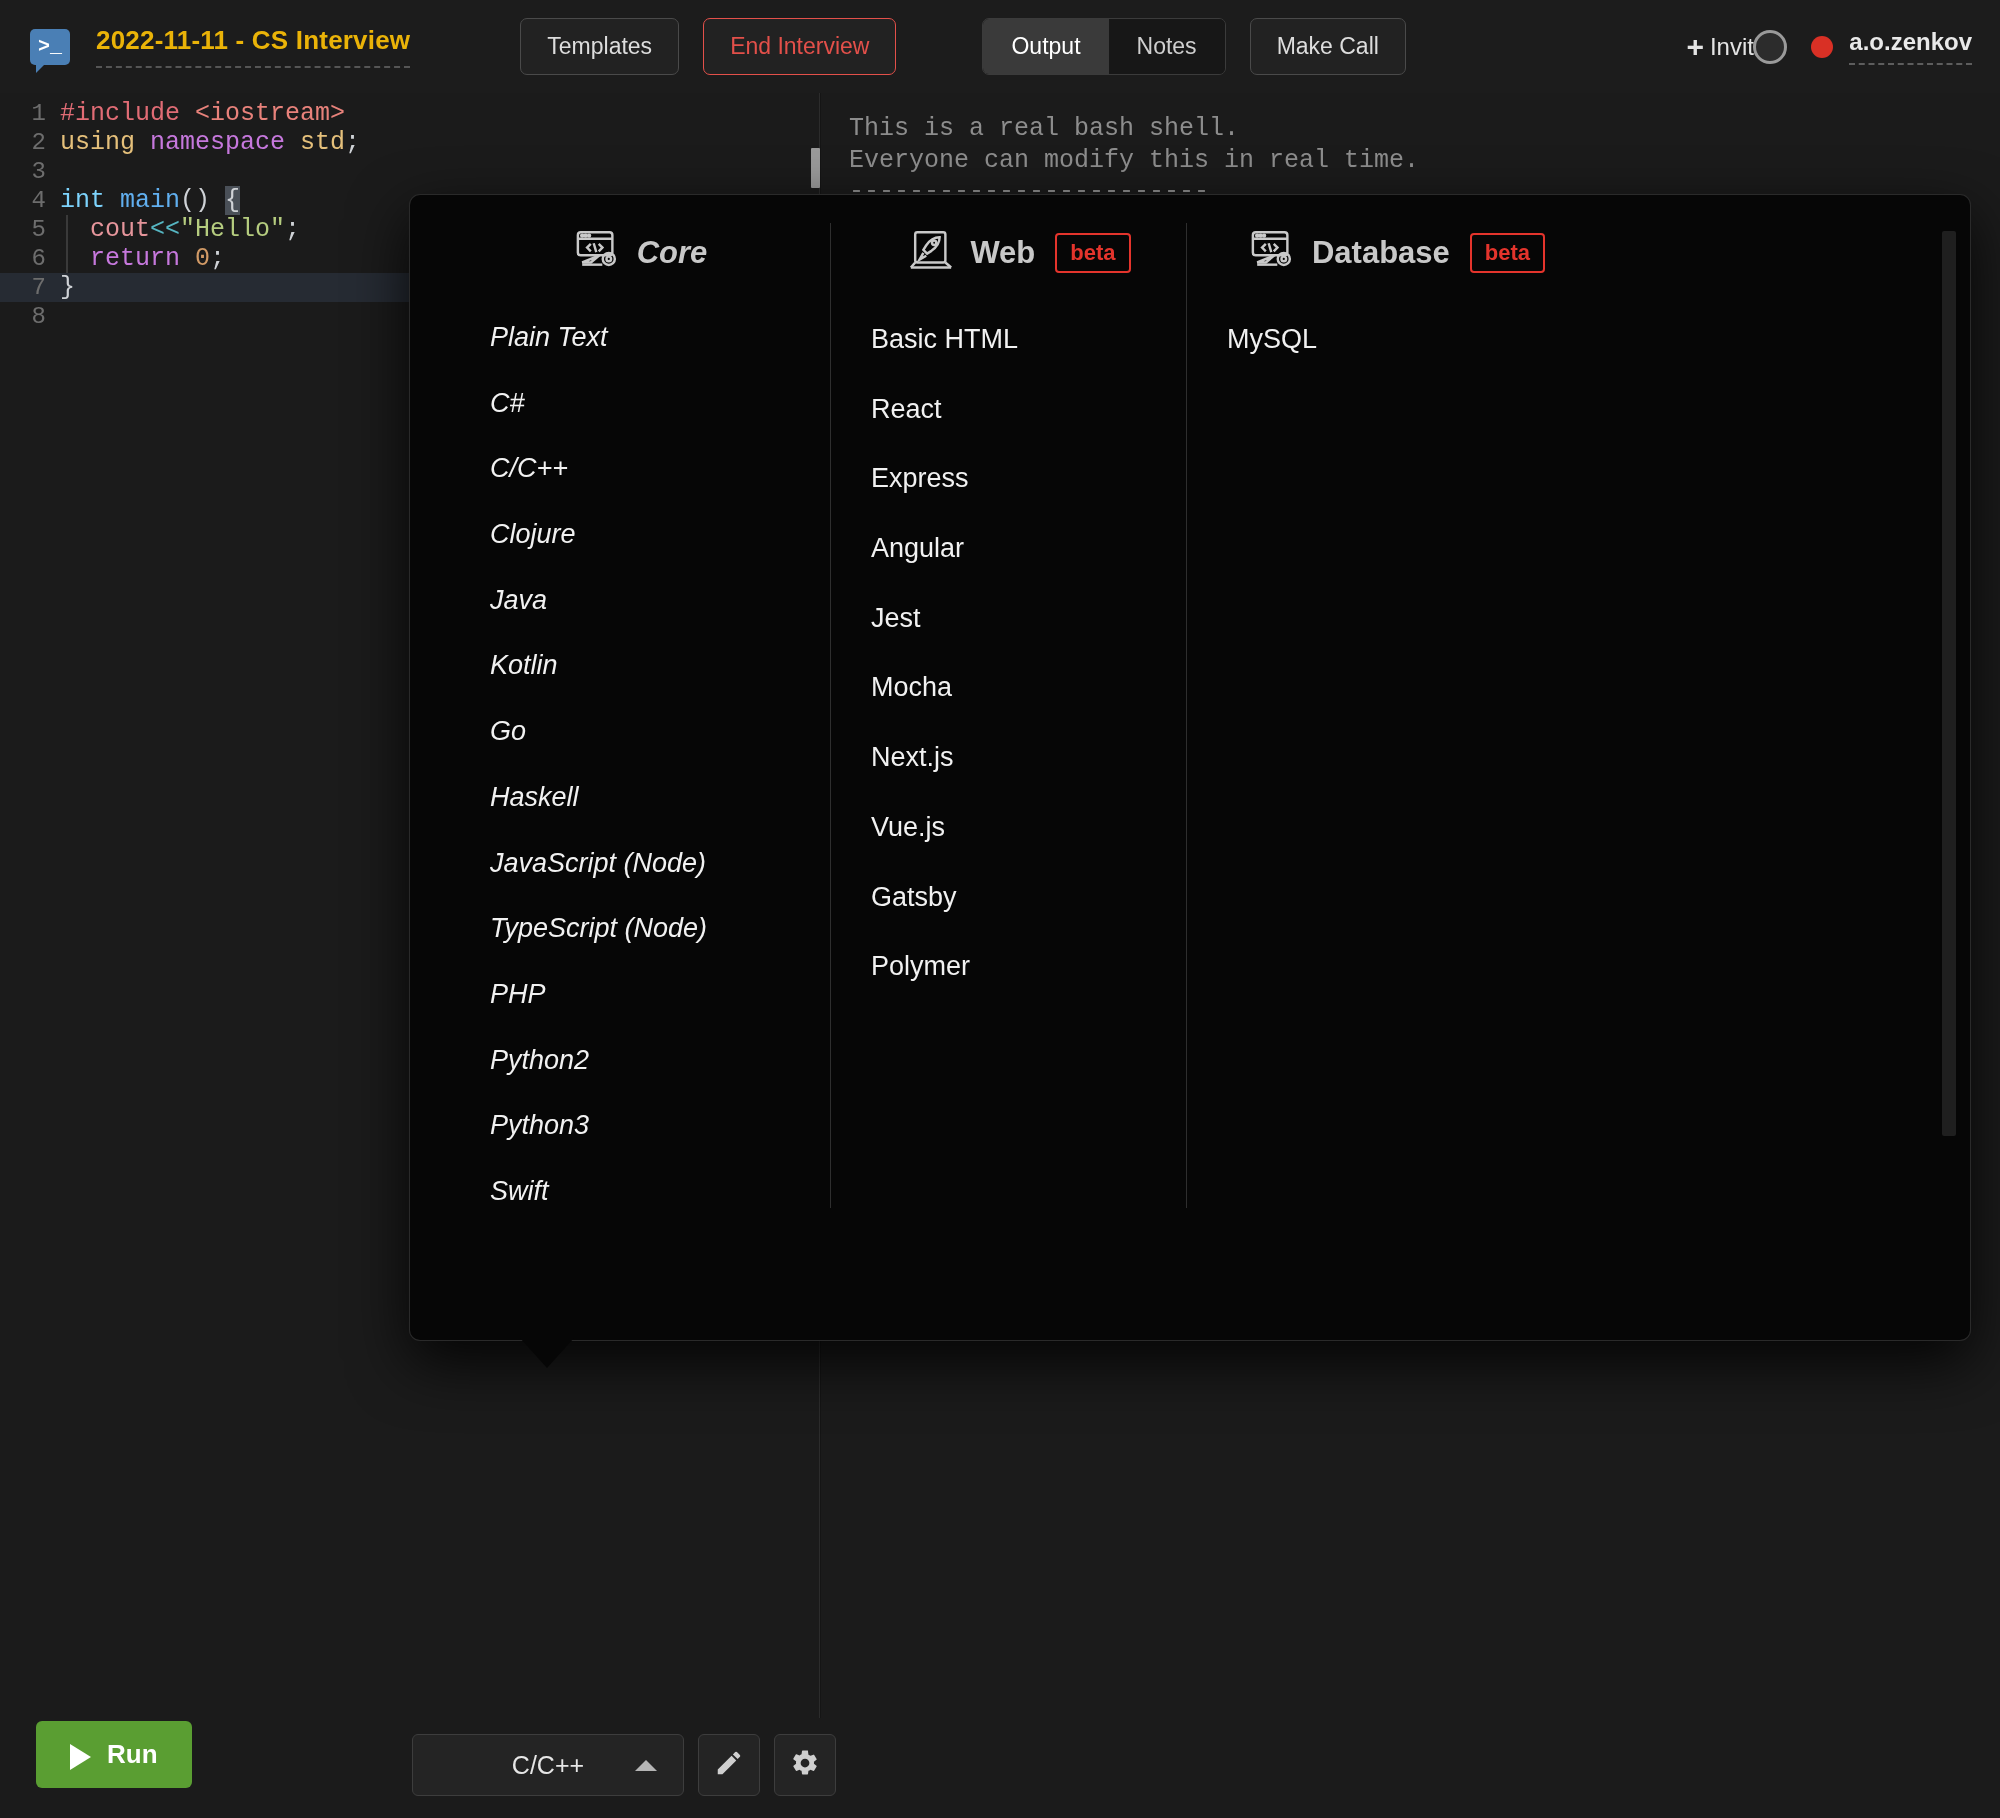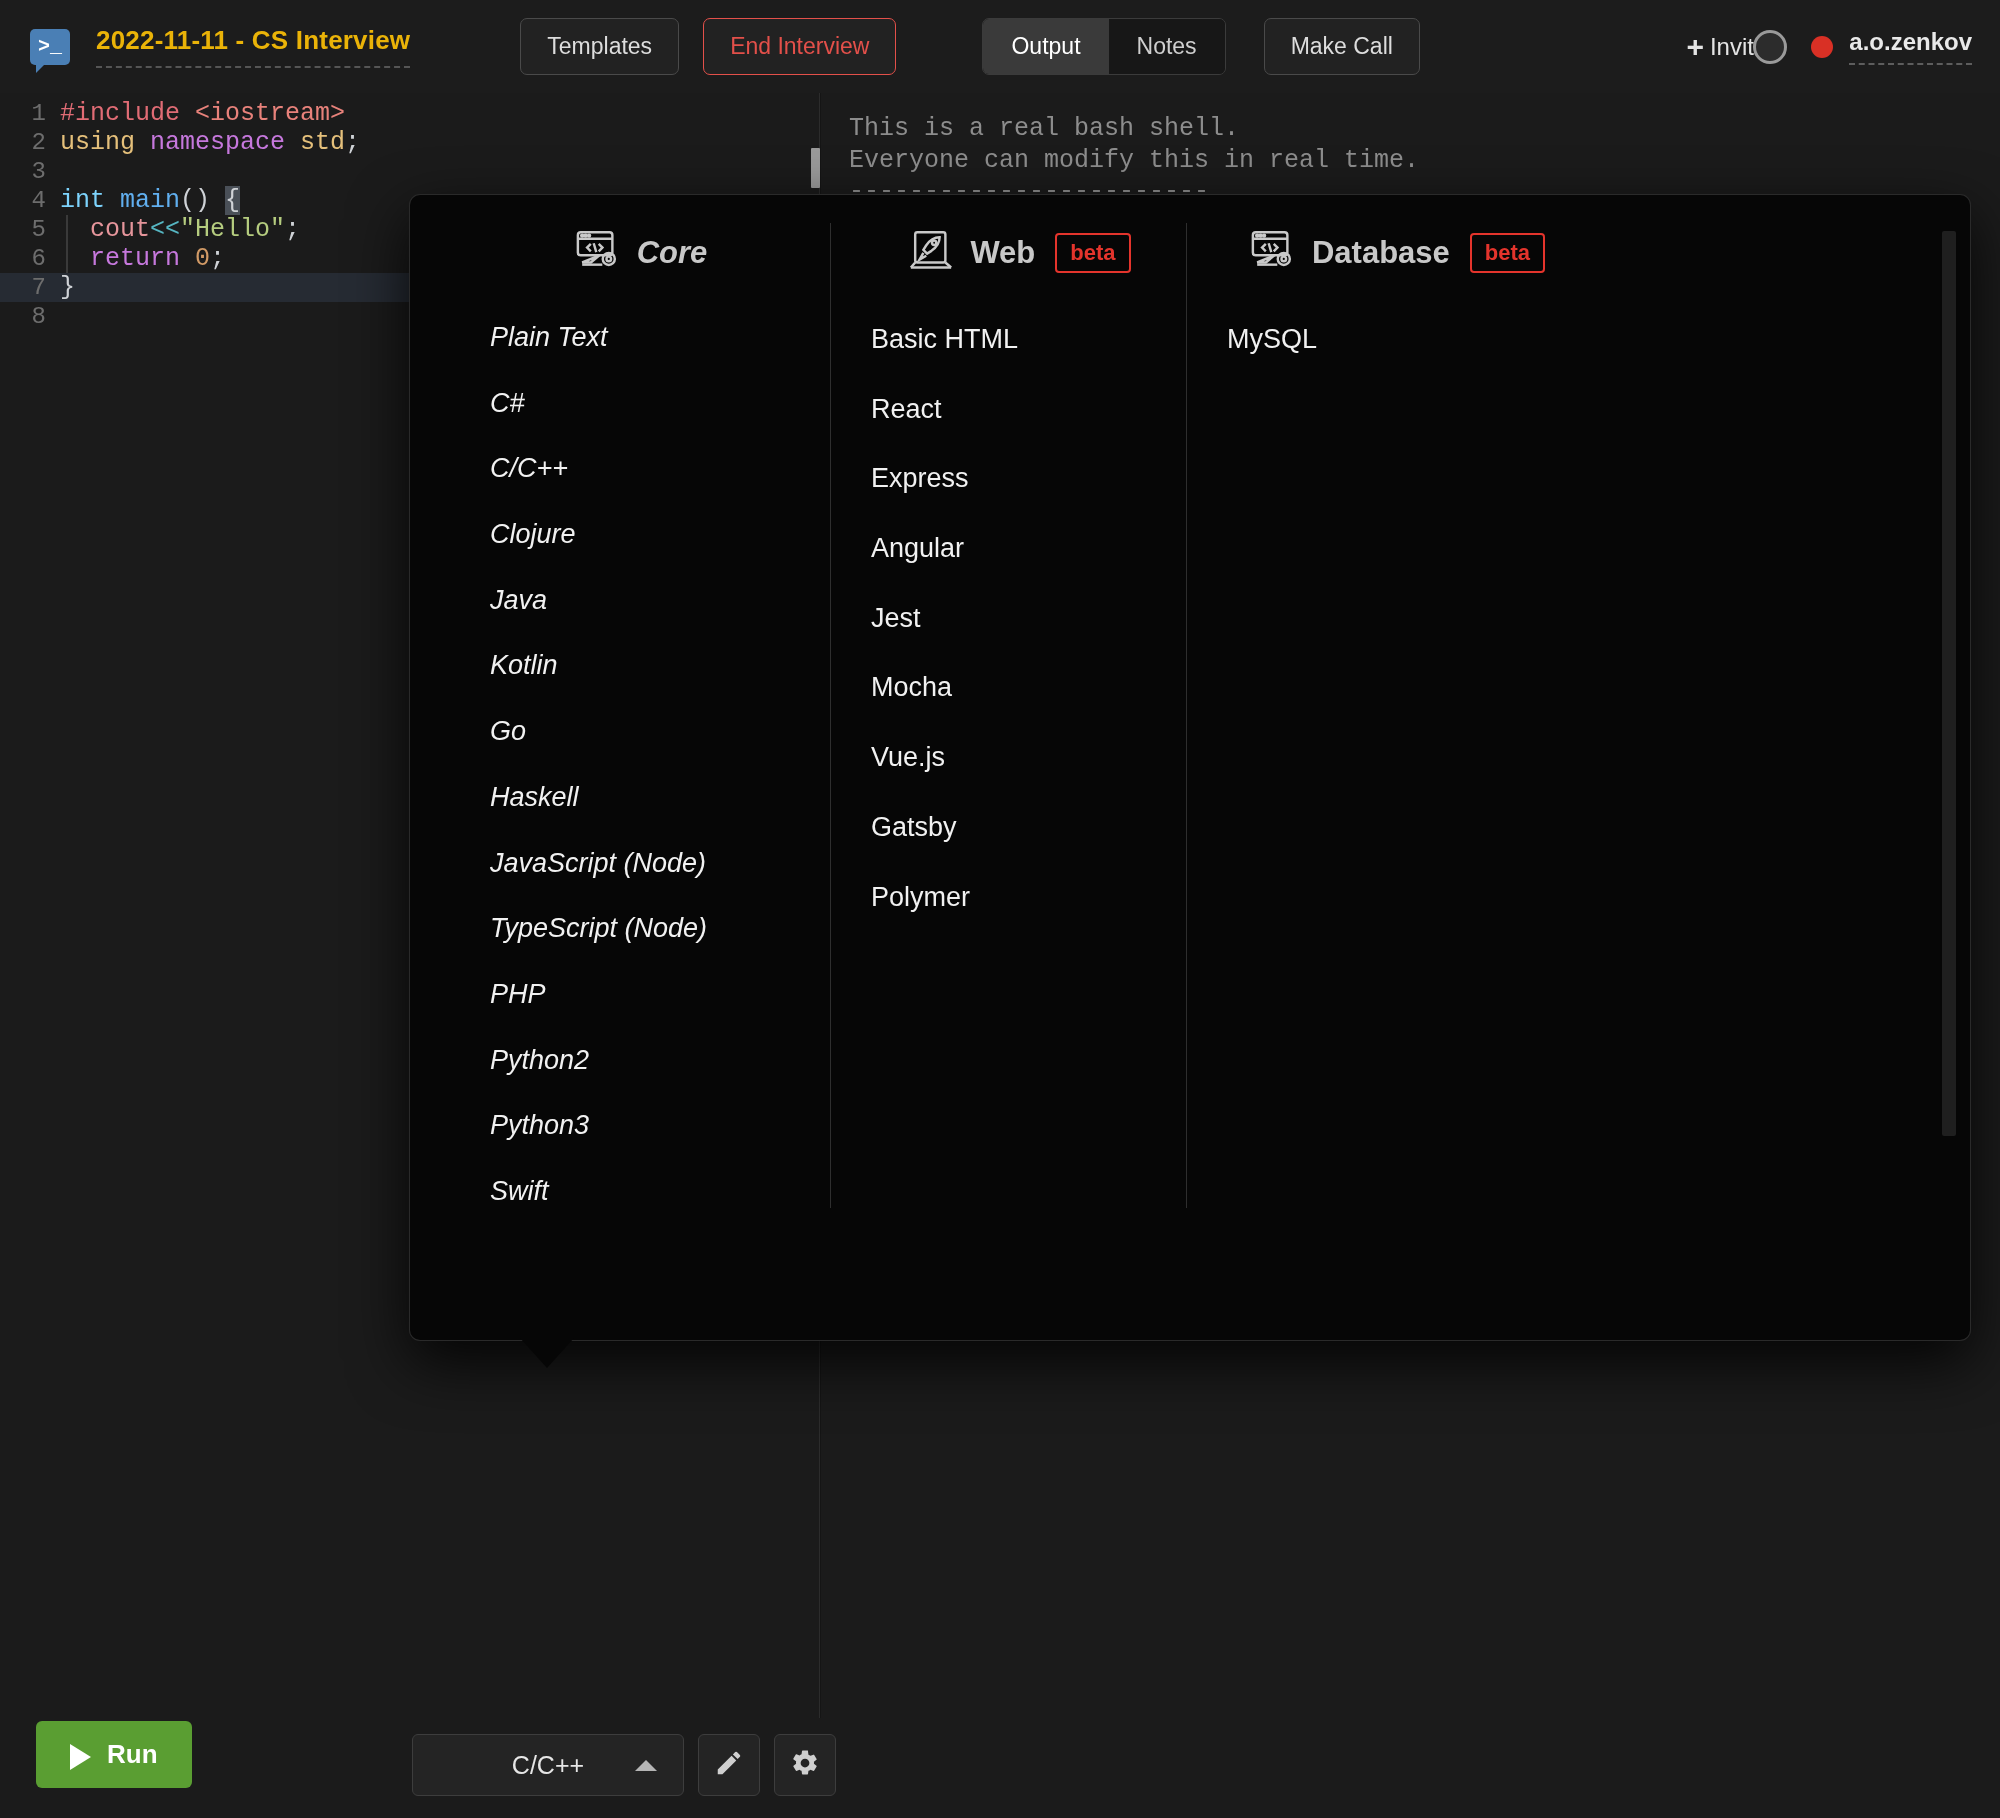--- a/index.html
+++ b/index.html
@@ -32,21 +32,21 @@
     border-bottom: 2px dashed #555; padding-bottom: 10px; letter-spacing: .2px;
   }
   .btn {
     background: #222; border: 1px solid #4a4a4a; color: #ddd;
     border-radius: 7px; font-size: 23px; font-family: "Liberation Sans", sans-serif;
     padding: 14px 26px; cursor: pointer; white-space: nowrap;
   }
   .btn-templates { margin-left: 110px; }
   .btn-end { margin-left: 24px; color: #e3504a; border-color: #e3504a; }
 
-  .hdr-mid { display: flex; align-items: center; margin-left: 86px; gap: 14px; }
+  .hdr-mid { display: flex; align-items: center; margin-left: 86px; }
   .seg { display: flex; border-radius: 7px; overflow: hidden; border: 1px solid #3b3b3b; }
   .seg-item {
     padding: 14px 28px; font-size: 23px; color: #cfcfcf; background: #171717; cursor: pointer;
   }
   .seg-item.active { background: #3a3a3a; color: #fff; }
   .btn-call { margin-left: 24px; }
 
   .hdr-right {
     position: absolute; right: 28px; top: 0; height: 93px;
     display: flex; align-items: center;
@@ -365,20 +365,21 @@
           <span class="ttl">Web</span>
           <span class="beta">beta</span>
         </div>
         <ul class="lang-list">
           <li class="lang">Basic HTML</li>
           <li class="lang">React</li>
           <li class="lang">Express</li>
           <li class="lang">Angular</li>
           <li class="lang">Jest</li>
           <li class="lang">Mocha</li>
+          <li class="lang">Next.js</li>
           <li class="lang">Vue.js</li>
           <li class="lang">Gatsby</li>
           <li class="lang">Polymer</li>
         </ul>
       </div>
 
       <div class="col col-db">
         <div class="col-head">
           <span class="headicon">
             <svg viewBox="0 0 32 32">

